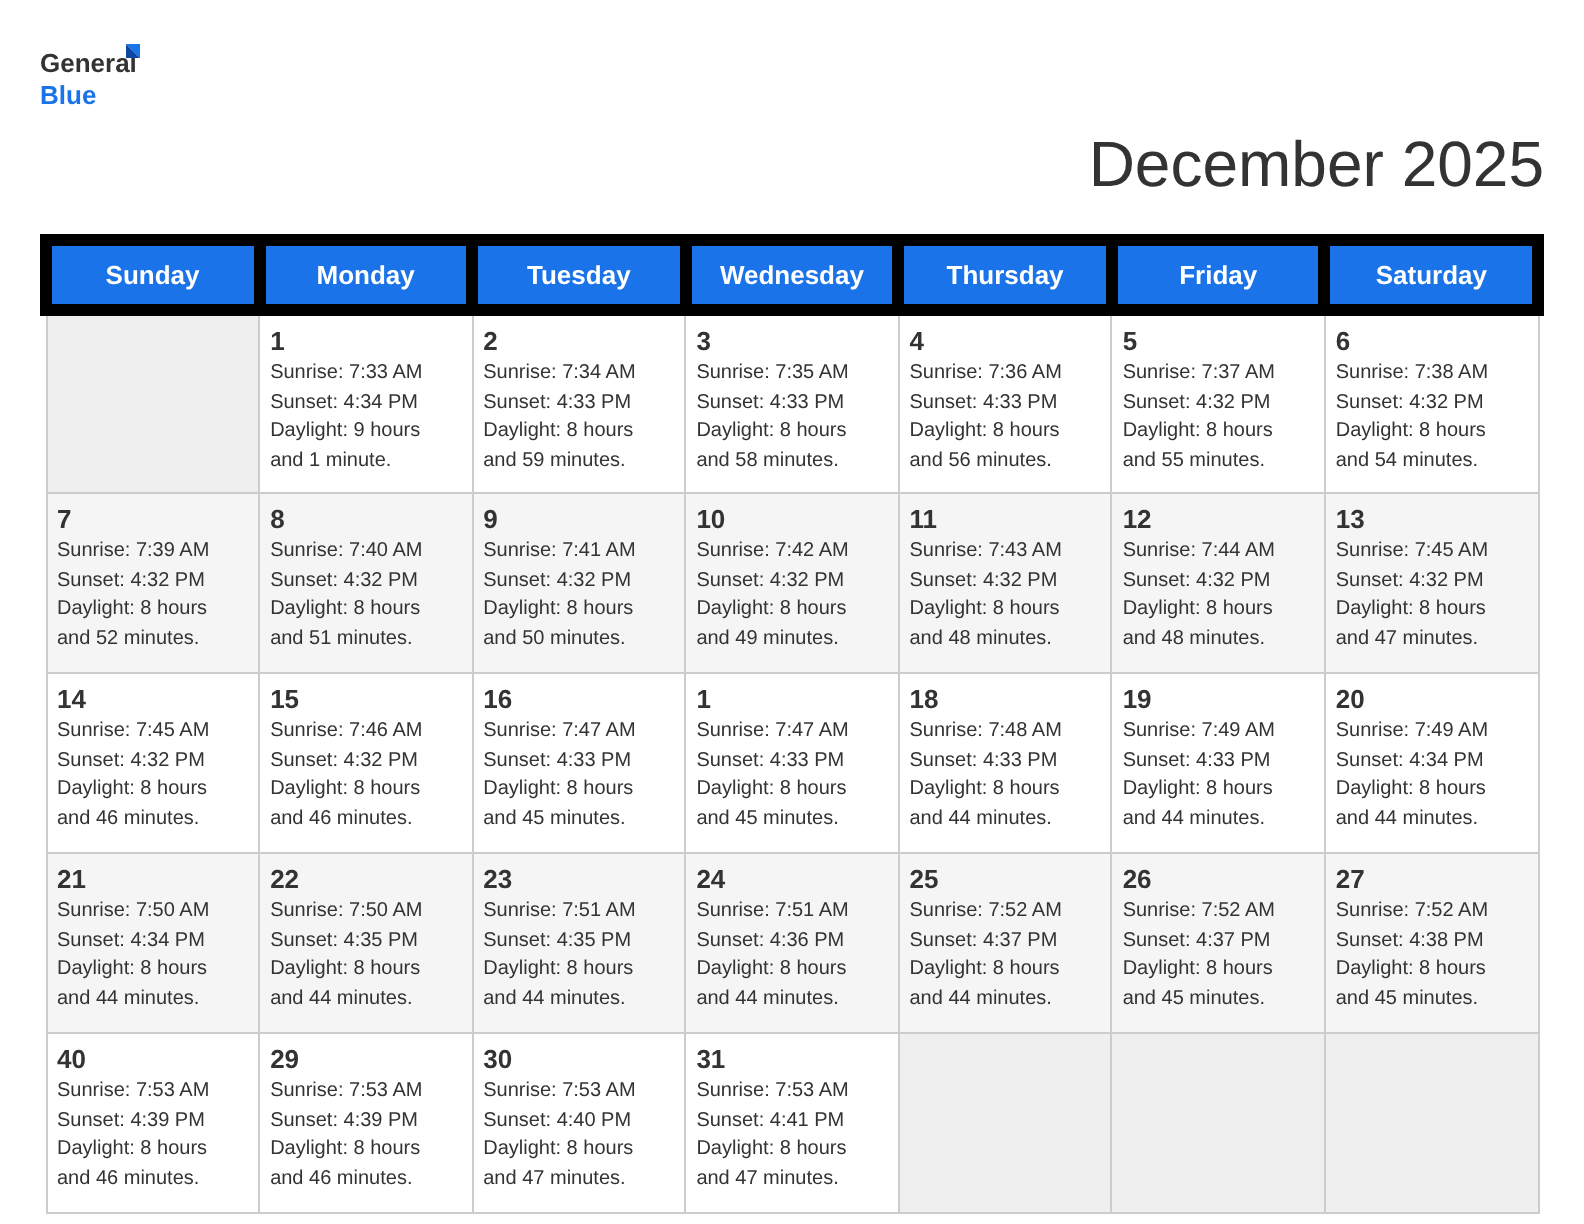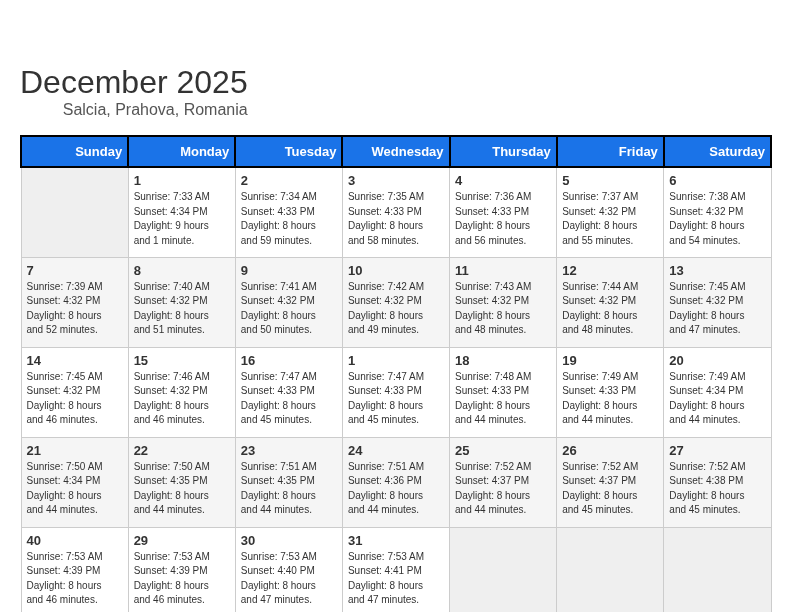--- a/index.html
+++ b/index.html
@@ -38,22 +38,22 @@
       width: 100%;
       border-collapse: collapse;
       table-layout: fixed;
     }
     th {
       background-color: #1a73e8;
       color: #fff;
       font-size: 13px;
       font-weight: bold;
       padding: 7px 5px;
-      text-align: right;
-      border: 2px solid #000000;
+      text-align: center;
+      border: 6px solid #000000;
     }
     td {
       vertical-align: top;
       padding: 5px 5px 8px 5px;
       border: 1px solid #ccc;
       font-size: 11px;
       color: #333;
       height: 90px;
       background: #fff;
     }
@@ -72,23 +72,31 @@
     .day-info {
       font-size: 10px;
       line-height: 1.45;
       color: #333;
     }
   </style>
 </head>
 <body>
 
 <div class="header">
+  <div class="logo">
+  <svg width="50" height="44" viewBox="0 0 50 44">
+    <rect x="0" y="0" width="50" height="44" fill="none"></rect>
+    <text x="0" y="16" font-size="13" font-weight="bold" fill="#333" font-family="Arial, sans-serif">General</text>
+    <text x="0" y="32" font-size="13" font-weight="bold" fill="#1a73e8" font-family="Arial, sans-serif">Blue</text>
+    <polygon points="43,2 50,2 50,9" fill="#1a73e8"></polygon>
+    <polygon points="43,2 50,9 43,9" fill="#0d47a1"></polygon>
+  </svg>
+</div>
   <div class="title-block">
     <div class="month-year">December 2025</div>
-    <div class="location">Salcia, Prahova, Romania</div>
   </div>
 </div>
 
 <table>
   <thead>
     <tr id="header-row">
         <th>Sunday</th>
         <th>Monday</th>
         <th>Tuesday</th>
         <th>Wednesday</th>

